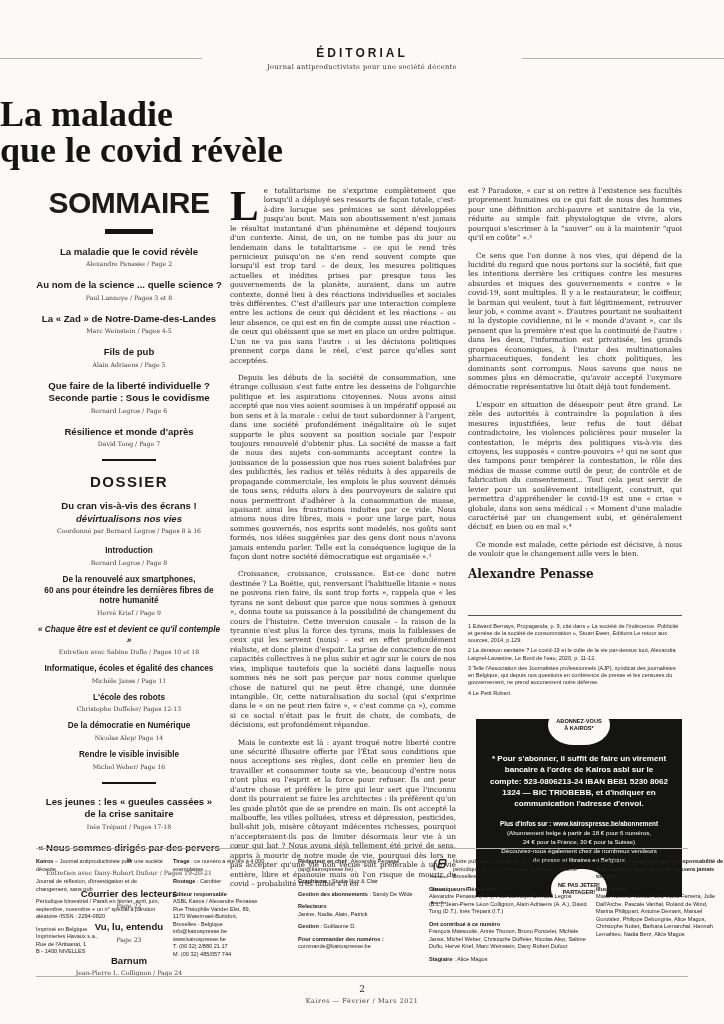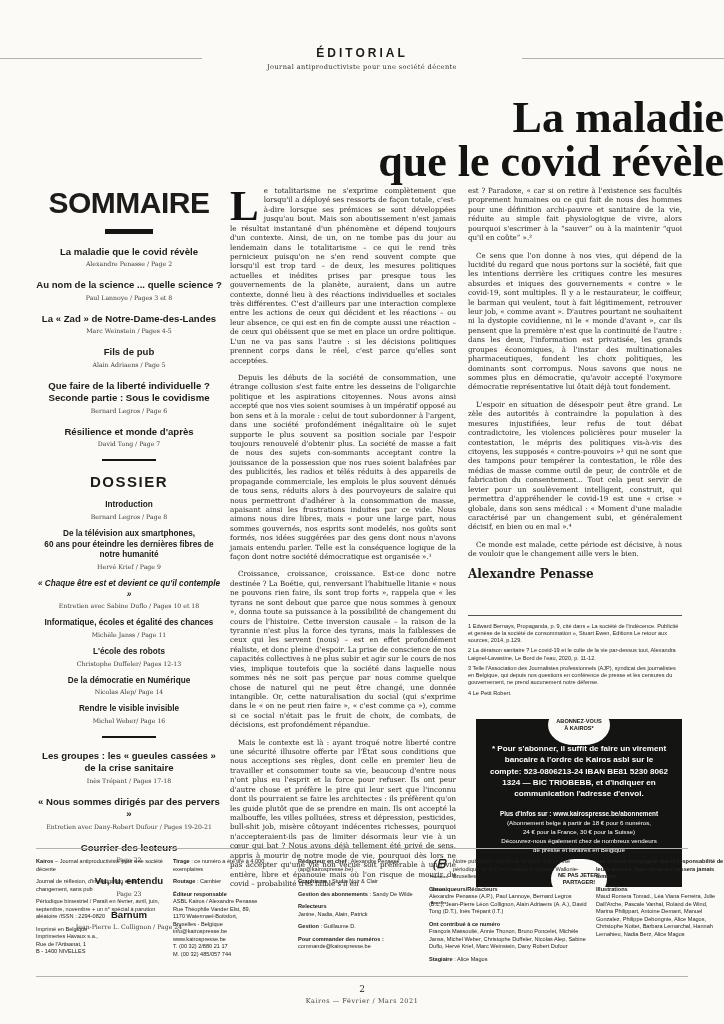--- a/index.html
+++ b/index.html
@@ -11,22 +11,22 @@
   }
 
   
   .masthead { position: absolute; top: 46px; left: 0; right: 0; display: flex; align-items: center; }
   .mh-rule { flex: 1; height: 1px; background: #b5b2aa; }
   .mh-center { width: 320px; text-align: center; }
   .mh-title { font-family: "Liberation Sans", sans-serif; font-weight: 700; font-size: 12px; letter-spacing: 3px; }
   .mh-tagline { font-size: 6.6px; letter-spacing: .4px; margin-top: 3px; color: #2a2927; }
 
   
-  .title { position: absolute; top: 96px; left: 0; right: 0; text-align: right;
-           font-family: "Liberation Serif", serif; font-size: 44px; line-height: 1.0; color: #141413; }
+  .title { position: absolute; top: 96px; left: 0; right: 0; text-align: left;
+           font-family: "Liberation Serif", serif; font-size: 36px; line-height: 1.0; color: #141413; }
 
   
   .content { position: absolute; top: 186px; left: 36px; right: 36px; display: flex; }
 
   
   .sommaire { width: 186px; text-align: center; flex: none; }
   .som-h { font-family: "Liberation Sans", sans-serif; font-weight: 700; font-size: 30px; letter-spacing: -.5px; }
   .som-bar { width: 48px; height: 5px; background: #151515; margin: 9px auto 12px; }
   .som-div { width: 54px; height: 2px; background: #151515; margin: 12px auto; }
   .som-label { font-family: "Liberation Sans", sans-serif; font-weight: 700; font-size: 15px; letter-spacing: 1.5px; margin: 4px 0 10px; }
@@ -44,21 +44,21 @@
   .bodytext p + p { text-indent: 8px; }
   .dropcap { float: left; font-family: "Liberation Serif", serif; font-weight: 700;
              font-size: 43px; line-height: .78; padding: 3px 5px 0 0; color: #111; }
   .sig { font-weight: 700; font-size: 12px; margin-top: 4px; }
 
   .fn-rule { height: 1px; background: #55534e; margin: 34px 0 7px; }
   .footnotes .fn { font-family: "Liberation Sans", sans-serif; font-size: 5.6px; line-height: 1.3; margin-bottom: 3px; color: #2a2925; }
 
   
   .subbox { position: relative; margin-top: 22px; margin-left: 8px; background: #141413; color: #fff;
-            text-align: center; padding: 24px 13px 32px; }
+            text-align: center; padding: 34px 13px 32px; }
   .circle { position: absolute; left: 50%; transform: translateX(-50%); background: #fbfaf6; color: #111;
             border-radius: 50%; display: flex; flex-direction: column; align-items: center; justify-content: center;
             font-family: "Liberation Sans", sans-serif; font-weight: 700; font-size: 5.6px; line-height: 1.25; }
   .circle.top { width: 62px; height: 40px; top: -14px; border-radius: 50% / 60%; }
   .circle.bottom { width: 56px; height: 40px; bottom: -12px; border-radius: 50% / 60%; }
   .sub-main { font-family: "Liberation Sans", sans-serif; font-weight: 700; font-size: 8.1px; line-height: 1.4; }
   .sub-info { font-family: "Liberation Sans", sans-serif; font-size: 6.2px; line-height: 1.45; margin-top: 9px; }
   .sub-info b { font-size: 6.4px; }
 
   
@@ -137,29 +137,36 @@
           <div class="som-by">Bernard Legros / Page 6</div>
         </div>
         <div class="som-item lg">
           <div class="som-t">
             <div>Résilience et monde d'après</div>
           </div>
           <div class="som-by">David Tong / Page 7</div>
         </div>
         <div class="som-div"></div>
         <div class="som-label">DOSSIER</div>
+        <div class="som-item lg">
+          <div class="som-t">
+            <div>Du cran vis-à-vis des écrans !</div>
+            <div class="it">dévirtualisons nos vies</div>
+          </div>
+          <div class="som-by">Coordonné par Bernard Legros / Pages 8 à 16</div>
+        </div>
         <div class="som-item sm">
           <div class="som-t">
             <div>Introduction</div>
           </div>
           <div class="som-by">Bernard Legros / Page 8</div>
         </div>
         <div class="som-item sm">
           <div class="som-t">
-            <div>De la télévision aux smartphones,</div>
+            <div>De la renouvelé aux smartphones,</div>
             <div>60 ans pour éteindre les dernières fibres de notre humanité</div>
           </div>
           <div class="som-by">Hervé Krief / Page 9</div>
         </div>
         <div class="som-item sm">
           <div class="som-t">
             <div class="it">« Chaque être est et devient ce qu'il contemple »</div>
           </div>
           <div class="som-by">Entretien avec Sabine Duflo / Pages 10 et 18</div>
         </div>
@@ -183,21 +190,21 @@
         </div>
         <div class="som-item sm">
           <div class="som-t">
             <div>Rendre le visible invisible</div>
           </div>
           <div class="som-by">Michel Weber/ Page 16</div>
         </div>
         <div class="som-div"></div>
         <div class="som-item lg">
           <div class="som-t">
-            <div>Les groupes : les « gueules cassées »</div>
+            <div>Les jeunes : les « gueules cassées »</div>
             <div>de la crise sanitaire</div>
           </div>
           <div class="som-by">Inès Trépant / Pages 17-18</div>
         </div>
         <div class="som-item lg">
           <div class="som-t">
             <div>« Nous sommes dirigés par des pervers »</div>
           </div>
           <div class="som-by">Entretien avec Dany-Robert Dufour / Pages 19-20-21</div>
         </div>

